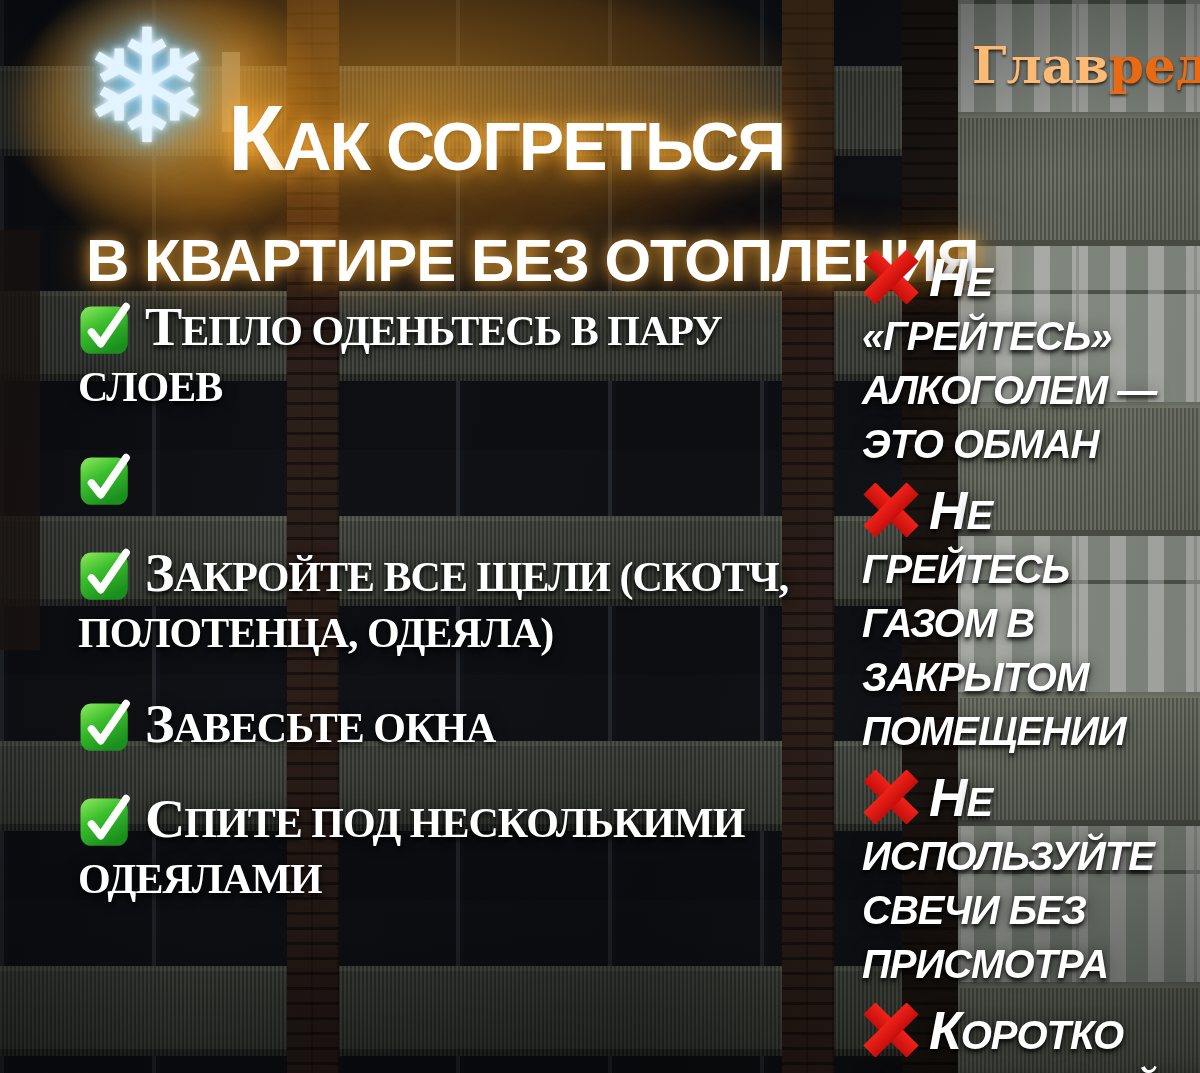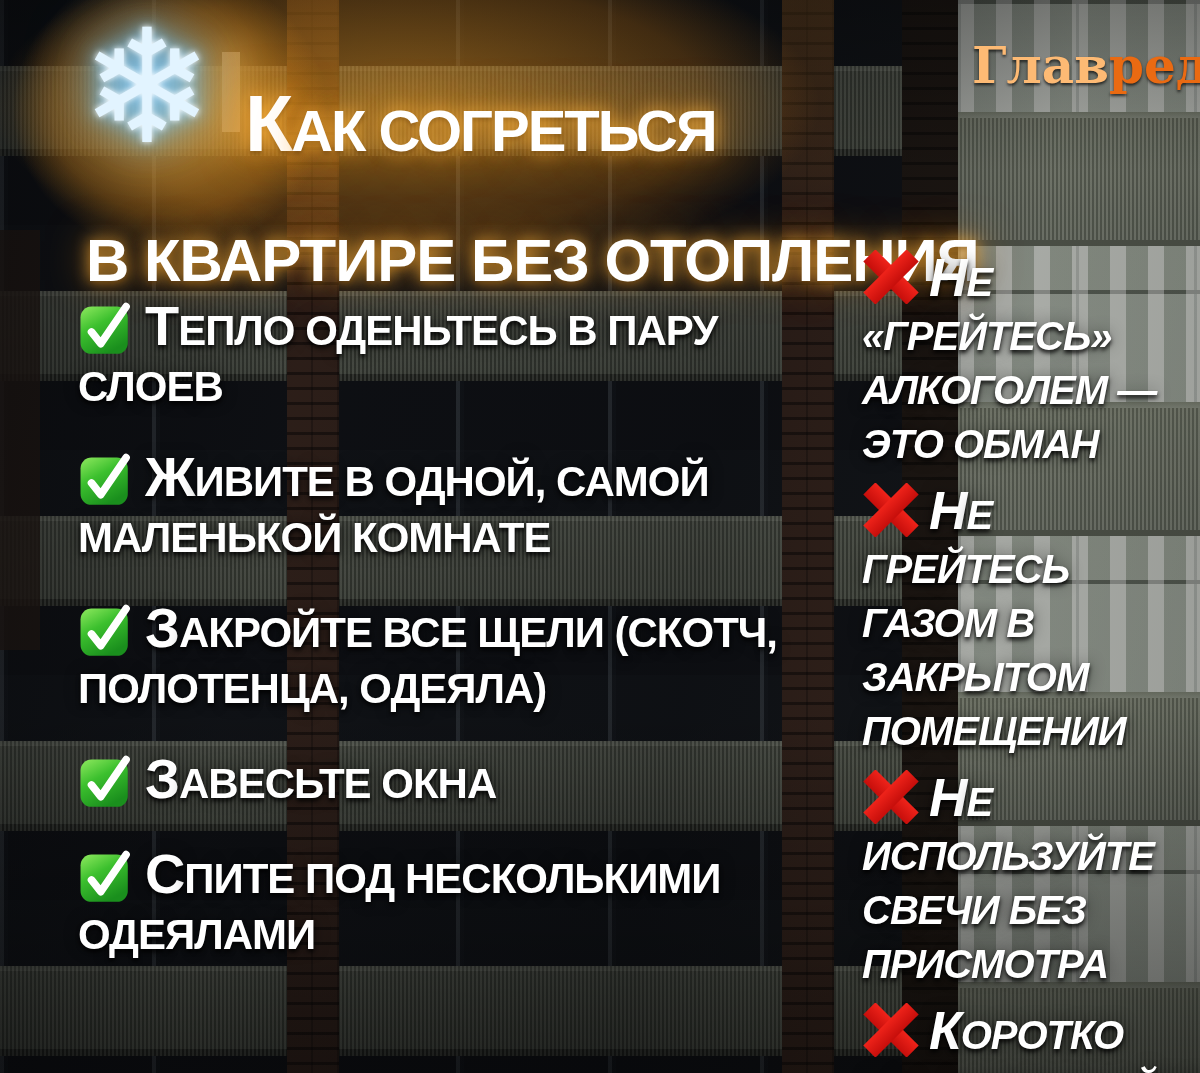--- a/index.html
+++ b/index.html
@@ -82,43 +82,42 @@
     background:radial-gradient(ellipse 50% 50% at 50% 50%, rgba(255,176,48,.65), rgba(255,160,30,.25) 55%, rgba(255,160,30,0) 75%);
   }
 
   
   .snowflake { position:absolute; left:52px; top:-8px; width:190px; height:190px;
     font-size:158px; line-height:190px; text-align:center;
     color:#e2f4ff;
     text-shadow:0 0 6px #ffffff, 0 0 18px #8fd4ff, 0 0 42px #57b1ef, 0 0 70px #4aa4e6;
   }
   .title { position:absolute; left:228px; top:46px; width:920px;
-    font-size:58px; font-weight:700; color:#fff; letter-spacing:-2px; line-height:1.1;
+    font-size:68px; font-weight:700; color:#fff; letter-spacing:-2px; line-height:1.1;
     text-shadow:0 0 18px rgba(255,180,60,.95), 0 0 48px rgba(255,150,20,.6), 0 3px 4px rgba(40,20,0,.55);
     white-space:nowrap;
-    margin-left:17px;
   }
   .subtitle { position:absolute; left:86px; top:176px; width:1000px;
     font-size:60px; font-weight:700; color:#fff; letter-spacing:-1px;
     text-shadow:0 0 16px rgba(255,180,60,.85), 0 0 40px rgba(255,150,20,.5), 0 3px 4px rgba(40,20,0,.55);
     white-space:nowrap;
   }
   .logo { position:absolute; left:972px; top:36px;
     font-family:"DejaVu Serif", serif; font-weight:700; font-size:50px; letter-spacing:0;
     text-shadow:0 2px 3px rgba(0,0,0,.7);
   }
   .logo-white { color:#fdba74; }
   .logo-orange { color:#ea6a12; }
 
   .list { position:absolute; margin:0; padding:0; list-style:none; }
   .do-list { left:78px; top:296px; width:782px; }
   .dont-list { left:862px; top:250px; width:338px; }
   .item { display:block; color:#fff; font-weight:700; letter-spacing:-1px;
     text-shadow:0 3px 4px rgba(0,0,0,.85), 0 0 16px rgba(0,0,0,.45); }
-  .do-list .item { font-size:42px; line-height:56px; margin-bottom:32px; }
+  .do-list .item { font-size:42px; line-height:56px; margin-bottom:32px;font-family:Liberation Serif, serif; }
   .dont-list .item { font-size:40px; line-height:54px; margin-bottom:12px;font-style:italic; }
   .lead-cap { font-size:1.33em; line-height:1; }
   .title .lead-cap { font-size:1.36em; }
 
   .badge { display:inline-block; vertical-align:-11px; margin-right:13px; }
   .badge svg { display:block; }
   .xmark { display:inline-block; vertical-align:-8px; margin-right:9px; }
   .xmark svg { display:block; }
   .svg-defs { position:absolute; width:0; height:0; }
 </style>
@@ -166,21 +165,21 @@
   <h2 class="subtitle">В КВАРТИРЕ БЕЗ ОТОПЛЕНИЯ</h2>
 
   <ul class="list do-list">
     <li class="item"><span class="badge"><svg width="54" height="60" viewBox="0 0 64 70">
             <rect x="3" y="12" width="56" height="56" rx="13" fill="url(#checkGrad)"></rect>
             <path d="M16 42 L27 56 L57 12" fill="none" stroke="#ffffff" stroke-width="9" stroke-linecap="round" stroke-linejoin="round"></path>
           </svg></span><span><span class="lead-cap">Т</span>ЕПЛО ОДЕНЬТЕСЬ В ПАРУ СЛОЕВ</span></li>
     <li class="item"><span class="badge"><svg width="54" height="60" viewBox="0 0 64 70">
             <rect x="3" y="12" width="56" height="56" rx="13" fill="url(#checkGrad)"></rect>
             <path d="M16 42 L27 56 L57 12" fill="none" stroke="#ffffff" stroke-width="9" stroke-linecap="round" stroke-linejoin="round"></path>
-          </svg></span><span><span class="lead-cap">Ж</span>ИВИТЕ В ОДНОЙ, САМОЙ МАЛЕНЬКОЙ КОМНАТЕ</span></li>
+          </svg></span></li>
     <li class="item"><span class="badge"><svg width="54" height="60" viewBox="0 0 64 70">
             <rect x="3" y="12" width="56" height="56" rx="13" fill="url(#checkGrad)"></rect>
             <path d="M16 42 L27 56 L57 12" fill="none" stroke="#ffffff" stroke-width="9" stroke-linecap="round" stroke-linejoin="round"></path>
           </svg></span><span><span class="lead-cap">З</span>АКРОЙТЕ ВСЕ ЩЕЛИ (СКОТЧ, ПОЛОТЕНЦА, ОДЕЯЛА)</span></li>
     <li class="item"><span class="badge"><svg width="54" height="60" viewBox="0 0 64 70">
             <rect x="3" y="12" width="56" height="56" rx="13" fill="url(#checkGrad)"></rect>
             <path d="M16 42 L27 56 L57 12" fill="none" stroke="#ffffff" stroke-width="9" stroke-linecap="round" stroke-linejoin="round"></path>
           </svg></span><span><span class="lead-cap">З</span>АВЕСЬТЕ ОКНА</span></li>
     <li class="item"><span class="badge"><svg width="54" height="60" viewBox="0 0 64 70">
             <rect x="3" y="12" width="56" height="56" rx="13" fill="url(#checkGrad)"></rect>

